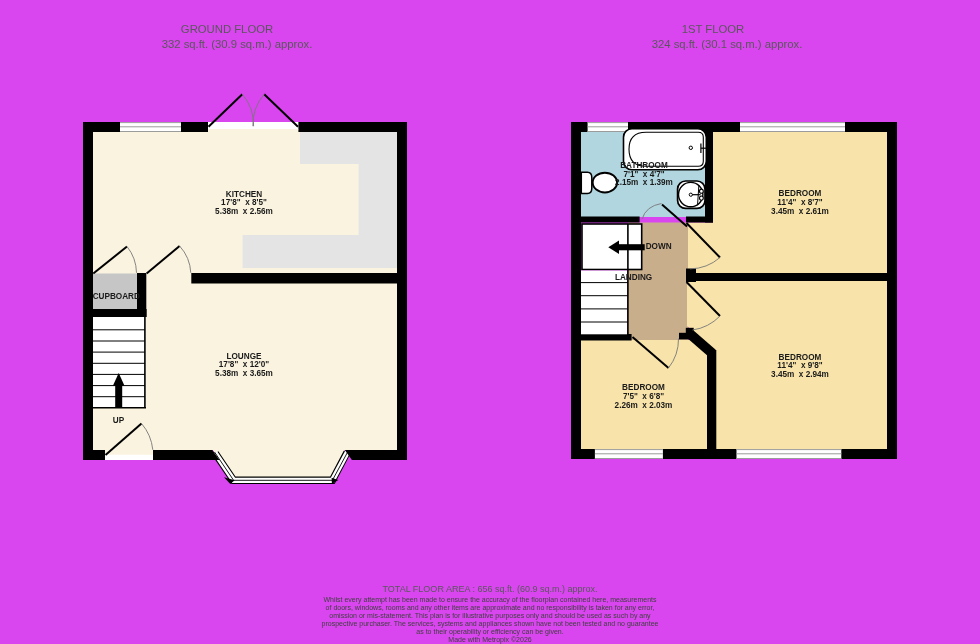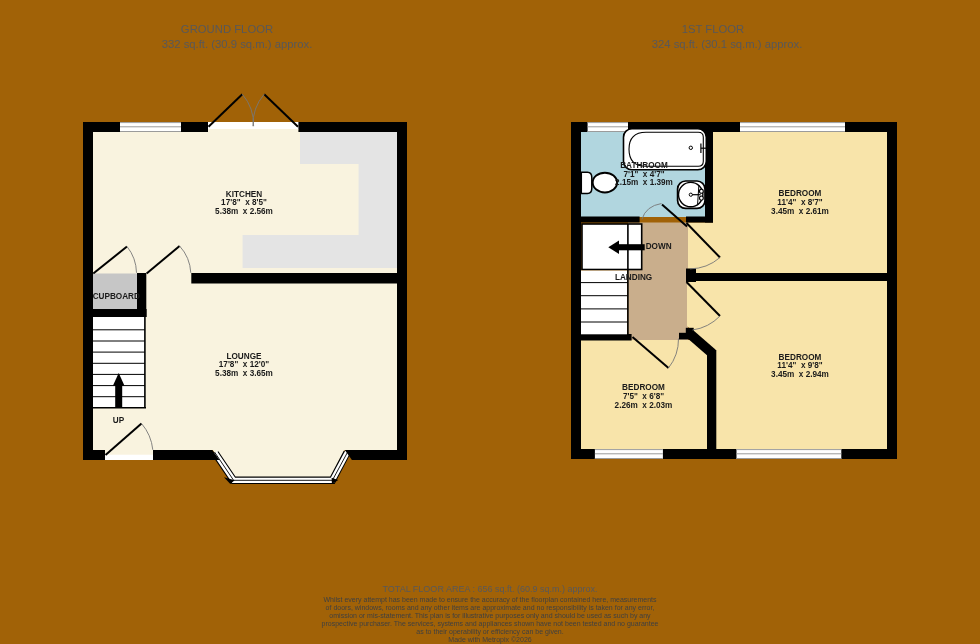--- a/index.html
+++ b/index.html
@@ -1,16 +1,16 @@
 <!DOCTYPE html>
 <html><head>
 <meta charset="utf-8">
 <style>
   html,body{margin:0;padding:0;background:#ffffff;}
-  .page{position:relative;width:980px;height:644px;background:#a16207;overflow:hidden;}
+  .page{position:relative;width:980px;height:644px;background:#d946ef;overflow:hidden;}
   svg text{font-family:"Liberation Sans",sans-serif;}
 </style>
 </head>
 <body>
 <div class="page">
 <svg width="980" height="644" viewBox="0 0 980 644" xml:space="preserve">
 
 <g fill="#58585a" font-size="11.3px">
   <text x="227" y="33" text-anchor="middle">GROUND FLOOR</text>
   <text x="237" y="47.5" text-anchor="middle">332 sq.ft. (30.9 sq.m.) approx.</text>

